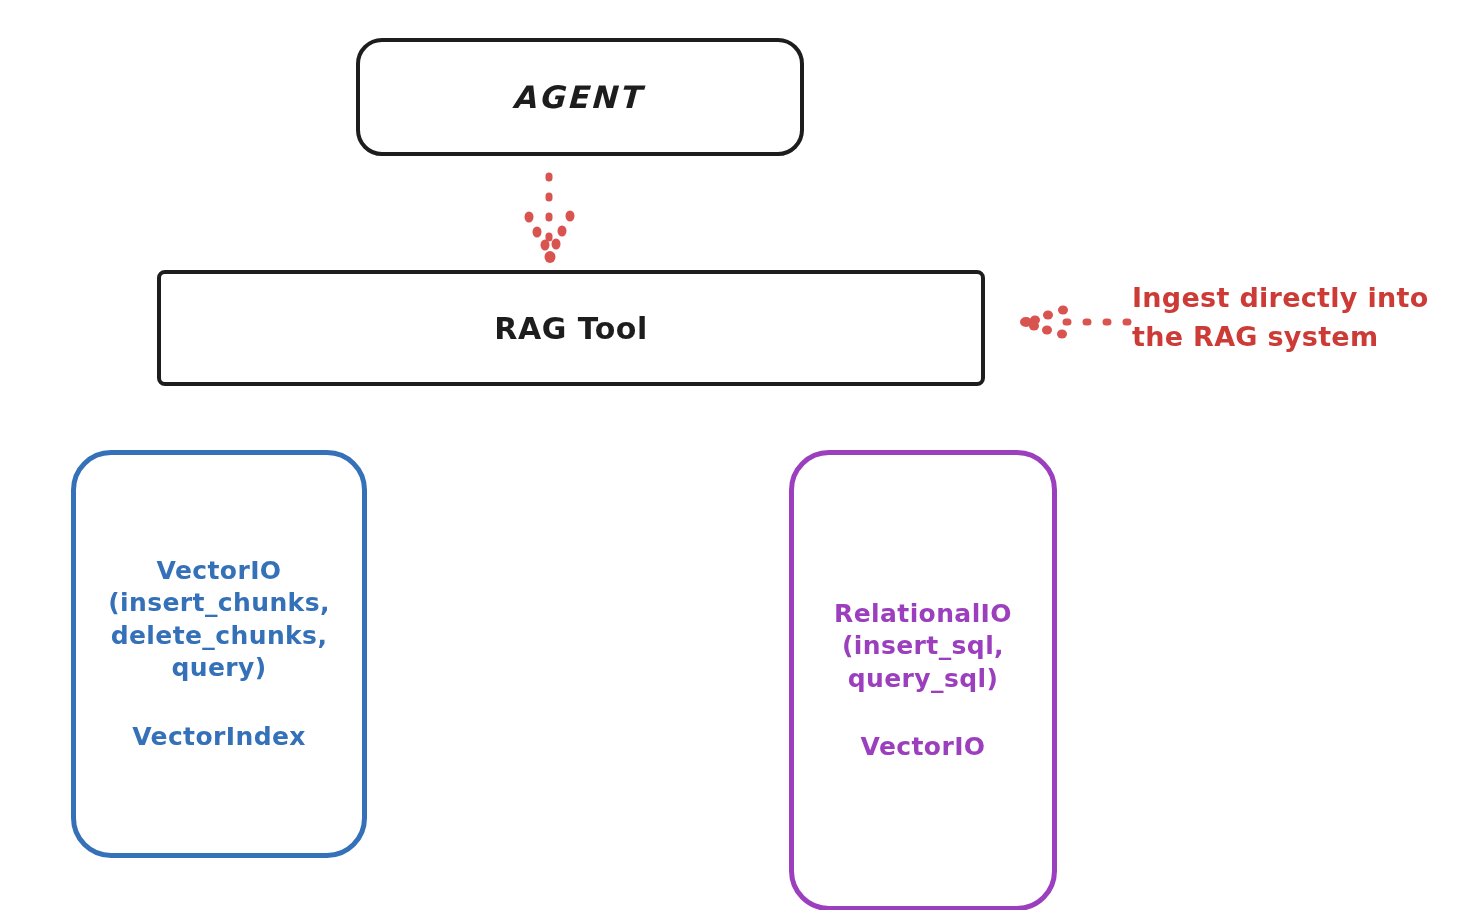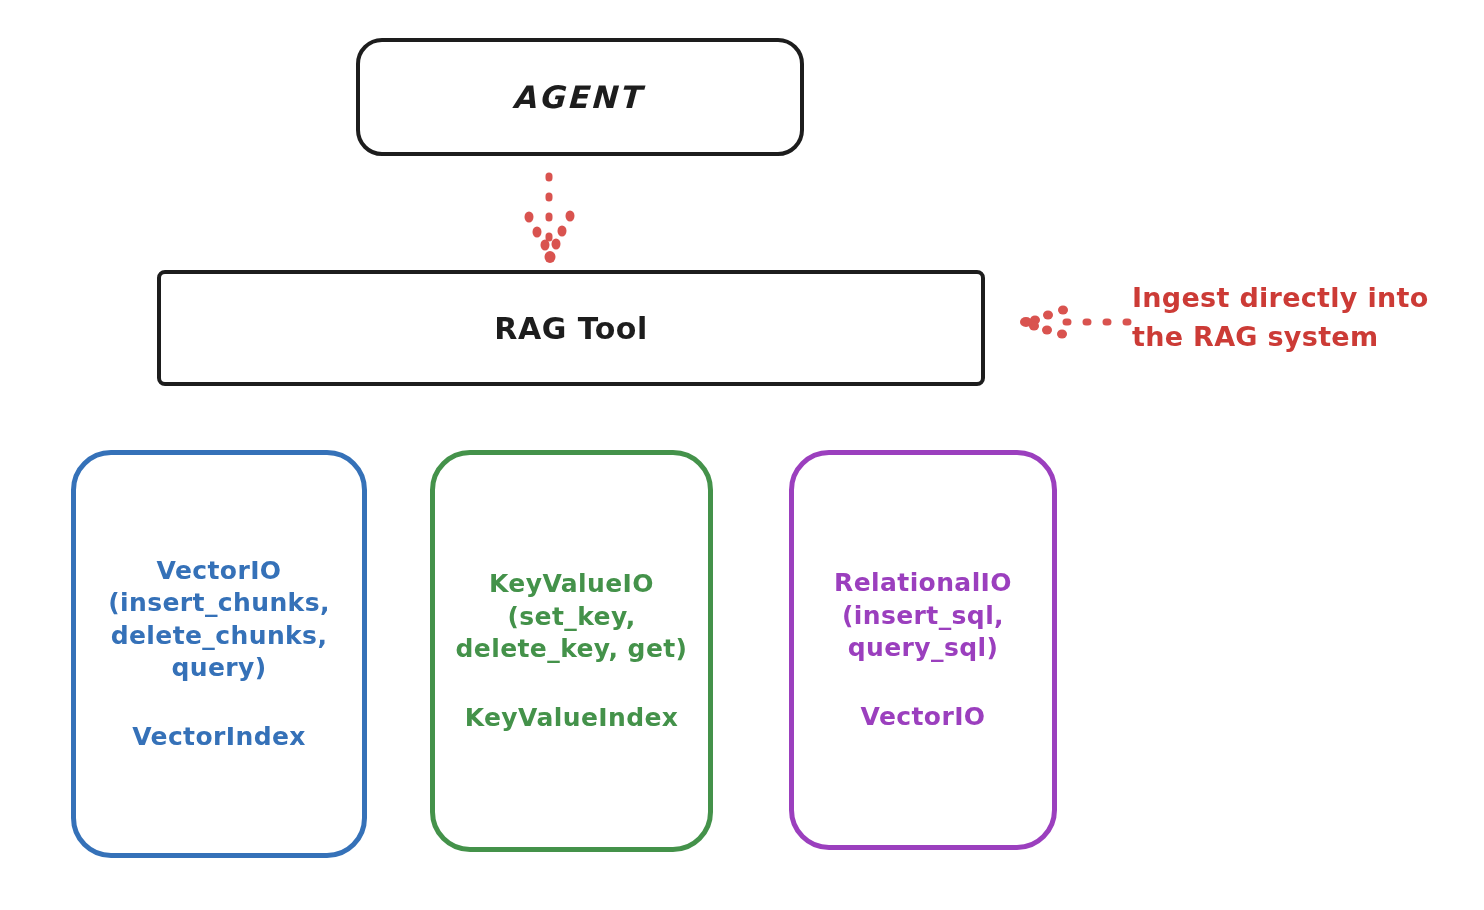--- a/index.html
+++ b/index.html
@@ -110,21 +110,21 @@
     height: 402px;
     border-color: #44924a;
   }
   #keyvalueio-node .api-line,
   #keyvalueio-node .index-line { color: #44924a; }
 
   #relationalio-node {
     left: 789px;
     top: 450px;
     width: 268px;
-    height: 400px;
+    height: 461px;
     border-color: #9b3fbe;
   }
   #relationalio-node .api-line,
   #relationalio-node .index-line { color: #9b3fbe; }
 
   
   #ingest-annotation {
     position: absolute;
     left: 1132px;
     top: 278px;
@@ -163,26 +163,20 @@
   </div>
 
   <div class="node provider" id="vectorio-node">
     <div class="api-line">VectorIO
 (insert_chunks,
 delete_chunks,
 query)</div>
     <div class="index-line">VectorIndex</div>
   </div>
 
-  <div class="node provider" id="keyvalueio-node">
-    <div class="api-line">KeyValueIO
-(set_key,
-delete_key, get)</div>
-    <div class="index-line">KeyValueIndex</div>
-  </div>
 
   <div class="node provider" id="relationalio-node">
     <div class="api-line">RelationalIO
 (insert_sql,
 query_sql)</div>
     <div class="index-line">VectorIO</div>
   </div>
 
   <div id="ingest-annotation">Ingest directly into
 the RAG system</div>

